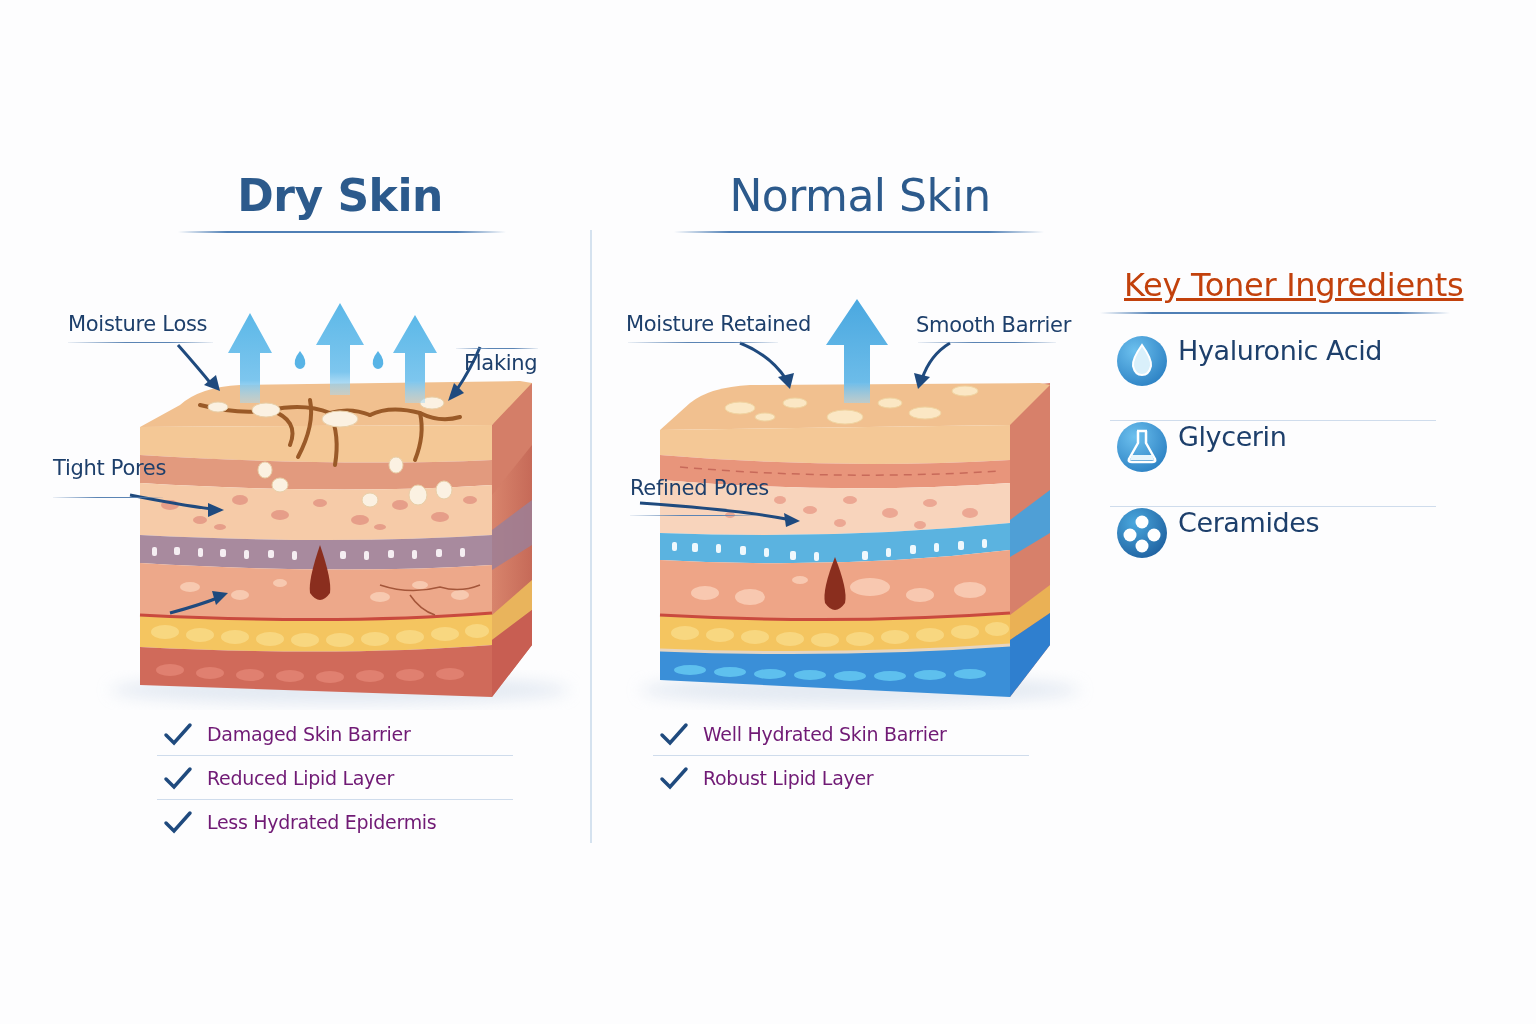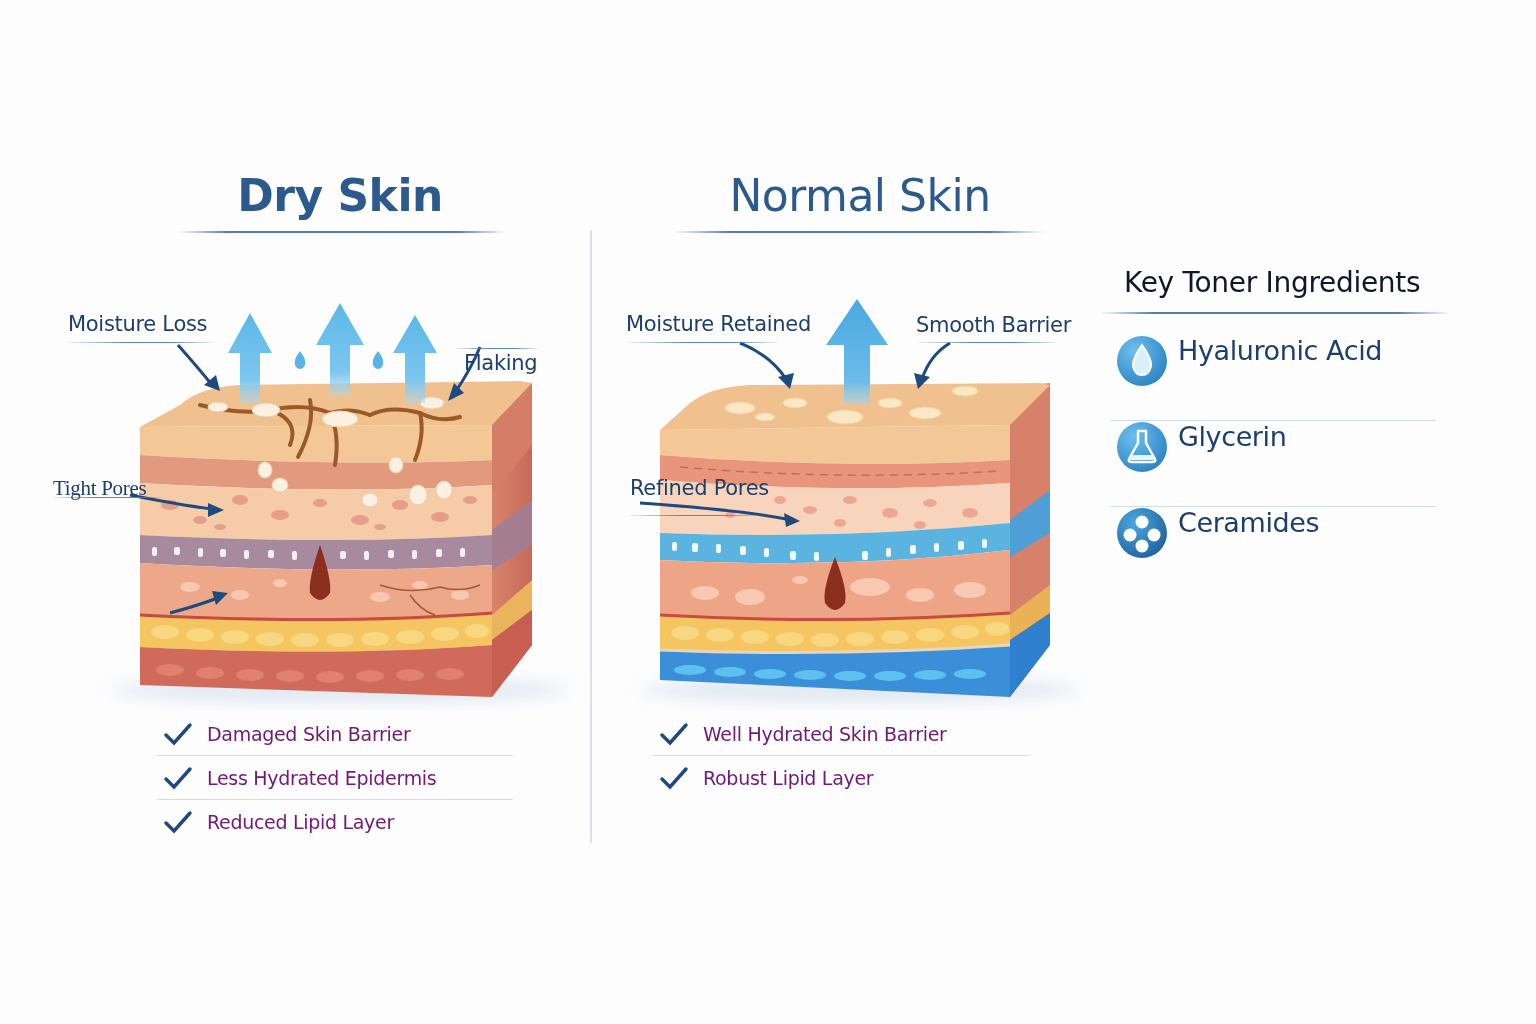--- a/index.html
+++ b/index.html
@@ -27,21 +27,21 @@
     background: linear-gradient(90deg, rgba(80,120,170,0.1), #5b84b4 40%, #5b84b4 70%, rgba(80,120,170,0.1));
   }
   .checklist { position: absolute; }
   .check-item {
     display: flex; align-items: center; height: 43px;
     border-bottom: 1px solid #cfdcec;
     font-size: 19px; color: #701a75; letter-spacing: -0.3px;
   }
   .check-item:last-child { border-bottom: none; }
   .check-icon { width: 30px; height: 26px; margin: 0 14px 0 6px; }
-  .ing-title { font-size: 28px; color: #0f172a; letter-spacing: -0.3px; white-space: nowrap; }
+  .ing-title { font-size: 32px; color: #c2410c; letter-spacing: -0.3px; white-space: nowrap; text-decoration: underline; }
   .ing-list { position: absolute; }
   .ing-item {
     display: flex; align-items: flex-start; height: 85px;
     border-bottom: 1px solid #cfdcec; font-size: 27px; color: #1d3f6b; letter-spacing: -0.4px;
   }
   .ing-item:last-child { border-bottom: none; }
   .ing-icon { width: 52px; height: 52px; margin: 0 10px 0 6px; flex: 0 0 52px; }
   svg { display: block; }
 </style>
 </head>
@@ -198,41 +198,41 @@
       <path d="M184 215 L168 208 L168 222 Z"></path>
       <path d="M188 298 L172 296 L176 310 Z"></path>
     </g>
   </svg>
 </div>
 
 <div class="abs label" style="left:68px; top:312px;">Moisture Loss</div>
 <div class="abs label-rule" style="left:68px; top:342px; width:145px;"></div>
 <div class="abs label" style="left:464px; top:319px;margin-top:32px;">Flaking</div>
 <div class="abs label-rule" style="left:456px; top:348px; width:82px;"></div>
-<div class="abs label" style="left:53px; top:476px;font-family:Liberation Serif, serif;">Tight Pores</div>
+<div class="abs label" style="left:53px; top:456px;">Tight Pores</div>
 <div class="abs label-rule" style="left:53px; top:497px; width:110px;"></div>
 
 <div class="checklist" style="left:157px; top:712px; width:356px;">
   <div class="check-item">
     <svg class="check-icon" viewBox="0 0 30 26">
         <path d="M3 14 L11 22 L27 4" stroke="#1f4a7e" stroke-width="3.5" fill="none" stroke-linecap="round"></path>
       </svg>
     <span>Damaged Skin Barrier</span>
   </div>
   <div class="check-item">
     <svg class="check-icon" viewBox="0 0 30 26">
         <path d="M3 14 L11 22 L27 4" stroke="#1f4a7e" stroke-width="3.5" fill="none" stroke-linecap="round"></path>
       </svg>
-    <span>Less Hydrated Epidermis</span>
+    <span>Reduced Lipid Layer</span>
   </div>
   <div class="check-item">
     <svg class="check-icon" viewBox="0 0 30 26">
         <path d="M3 14 L11 22 L27 4" stroke="#1f4a7e" stroke-width="3.5" fill="none" stroke-linecap="round"></path>
       </svg>
-    <span>Reduced Lipid Layer</span>
+    <span>Less Hydrated Epidermis</span>
   </div>
 </div>
 
 <div class="abs divider" style="left:590px; top:230px; height:613px;"></div>
 
 <div class="abs title" style="left:700px; top:170px; width:320px;">Normal Skin</div>
 <div class="abs title-rule" style="left:674px; top:231px; width:370px;"></div>
 
 <div class="abs" style="left:600px; top:295px; width:500px; height:420px;">
   <svg width="500" height="420" viewBox="0 0 500 420">

